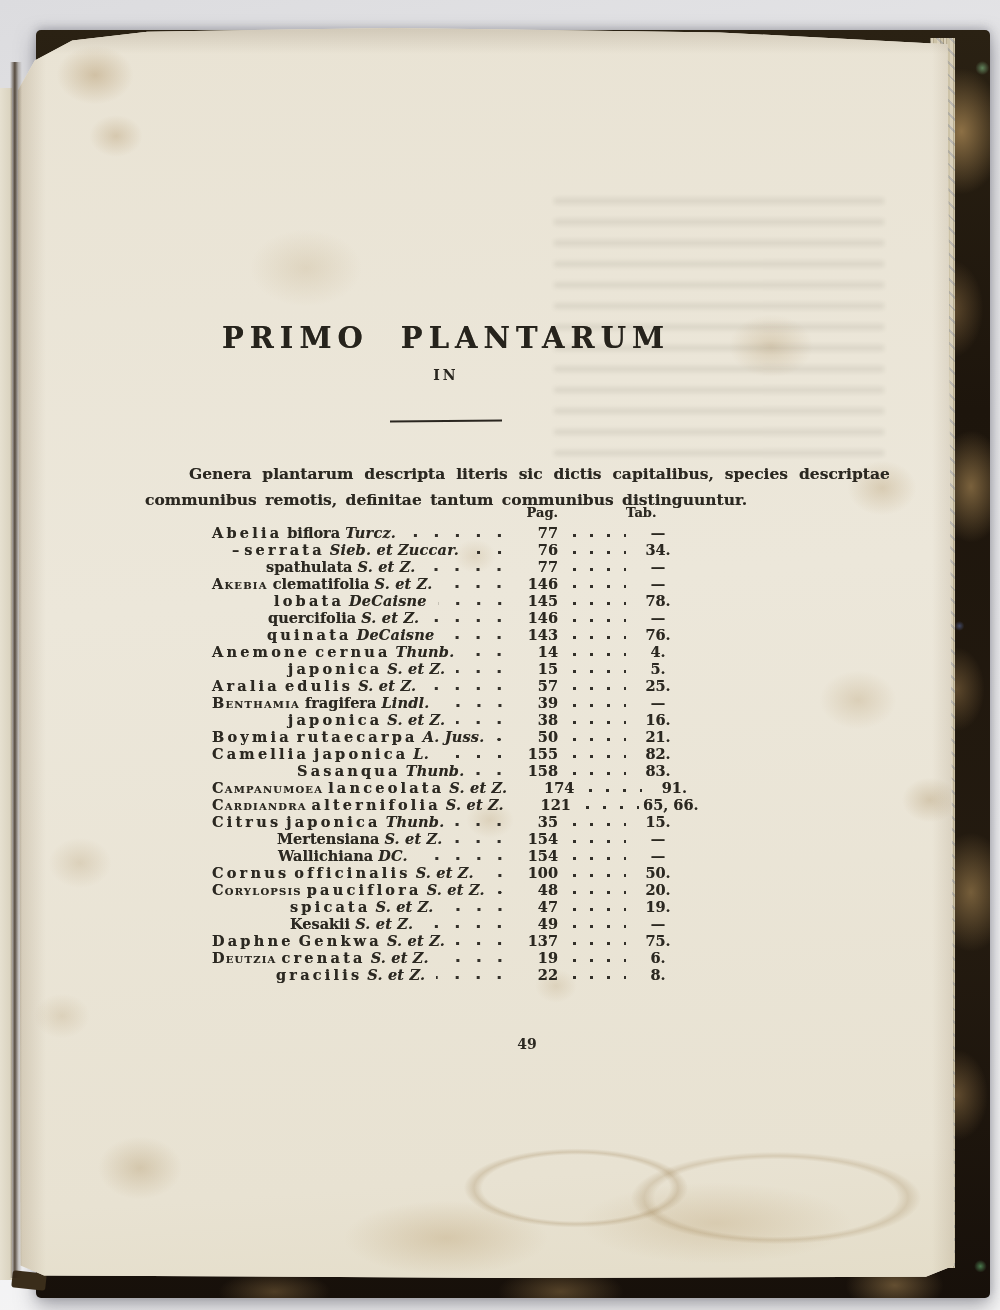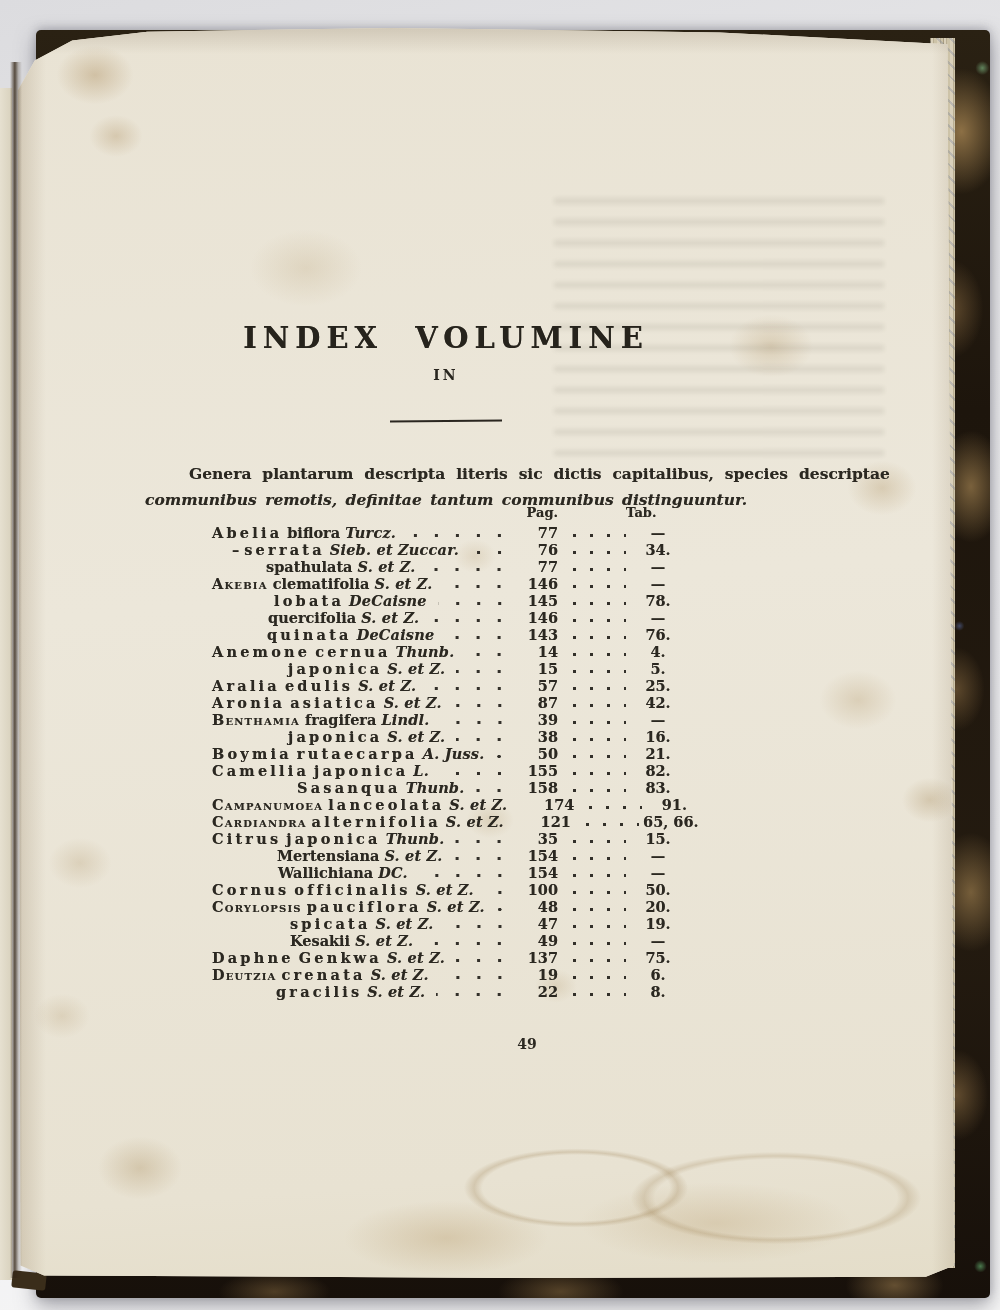--- a/index.html
+++ b/index.html
@@ -80,21 +80,21 @@
   .title-block{position:absolute;left:110px;top:293px;width:640px;text-align:center;}
   .main-title{margin:0;font-size:29px;font-weight:bold;letter-spacing:6px;word-spacing:16px;color:#26231c;
     text-shadow:0 0 .6px rgba(38,35,28,.6);}
   .connector{margin:0;position:relative;top:12px;font-size:14px;font-weight:bold;letter-spacing:3px;}
   .subtitle{margin:0;position:relative;top:22px;font-size:20px;font-weight:bold;letter-spacing:4.5px;word-spacing:10px;
     text-shadow:0 0 .5px rgba(38,35,28,.6);}
   .rule{position:relative;top:49px;margin:0 auto;width:112px;height:2.2px;background:#2a2620;transform:rotate(-0.6deg);}
   .intro{position:absolute;left:129px;top:433px;width:644px;font-size:15.5px;font-weight:bold;line-height:25.5px;
     color:#2b2821;text-shadow:0 0 .5px rgba(43,40,33,.5);}
   .intro .l1{text-indent:44px;word-spacing:5.5px;white-space:nowrap;}
-  .intro .l2{word-spacing:3px;white-space:nowrap;font-style:italic;}
+  .intro .l2{word-spacing:3px;white-space:nowrap;}
   
   .list{position:absolute;left:196px;top:477px;width:478px;color:#2b2821;text-shadow:0 0 .5px rgba(43,40,33,.5);}
   .hdr{display:flex;align-items:baseline;height:19px;font-size:13px;font-weight:bold;}
   .hdr .fill{flex:1 1 auto;}
   .row{display:flex;align-items:baseline;height:17px;font-size:14.5px;font-weight:bold;line-height:17px;white-space:nowrap;}
   .ind{display:inline-block;flex:0 0 auto;}
   .nm{flex:0 0 auto;}
   .nm > span{margin-right:5px;}
   .sp{letter-spacing:3.2px;}
   .sc{font-variant:small-caps;letter-spacing:1.2px;}
@@ -122,21 +122,21 @@
 <div class="cover"></div>
 <div class="fore-edge"></div>
 <div class="cover-sliver-tl"></div>
 <div class="cover-sliver-bl"></div>
 <div class="facing-page"></div>
 
 <div class="page">
   <div class="ghost"></div>
 
   <div class="title-block">
-    <h1 class="main-title">INDEX VOLUMINE</h1>
+    <h1 class="main-title">PRIMO PLANTARUM</h1>
     <p class="connector">IN</p>
     <div class="rule"></div>
   </div>
 
   <div class="intro">
     <div class="l1">Genera plantarum descripta literis sic dictis capitalibus, species descriptae</div>
     <div class="l2">communibus remotis, definitae tantum communibus distinguuntur.</div>
   </div>
 
   <div class="list">
@@ -217,27 +217,20 @@
           <span class="tab">5.</span>
         </div>
         <div class="row">
           <span class="nm"><span class="sp">Aralia</span><span class="sp">edulis</span><span class="it">S. et Z.</span></span>
           <span class="leader"></span>
           <span class="pag">57</span>
           <span class="middots"></span>
           <span class="tab">25.</span>
         </div>
         <div class="row">
-          <span class="nm"><span class="sp">Aronia</span><span class="sp">asiatica</span><span class="it">S. et Z.</span></span>
-          <span class="leader"></span>
-          <span class="pag">87</span>
-          <span class="middots"></span>
-          <span class="tab">42.</span>
-        </div>
-        <div class="row">
           <span class="nm"><span class="sc">Benthamia</span><span class="n">fragifera</span><span class="it">Lindl.</span></span>
           <span class="leader"></span>
           <span class="pag">39</span>
           <span class="middots"></span>
           <span class="tab">—</span>
         </div>
         <div class="row">
           <span class="ind" style="width: 76px;"></span>
           <span class="nm"><span class="sp">japonica</span><span class="it">S. et Z.</span></span>
           <span class="leader"></span>

